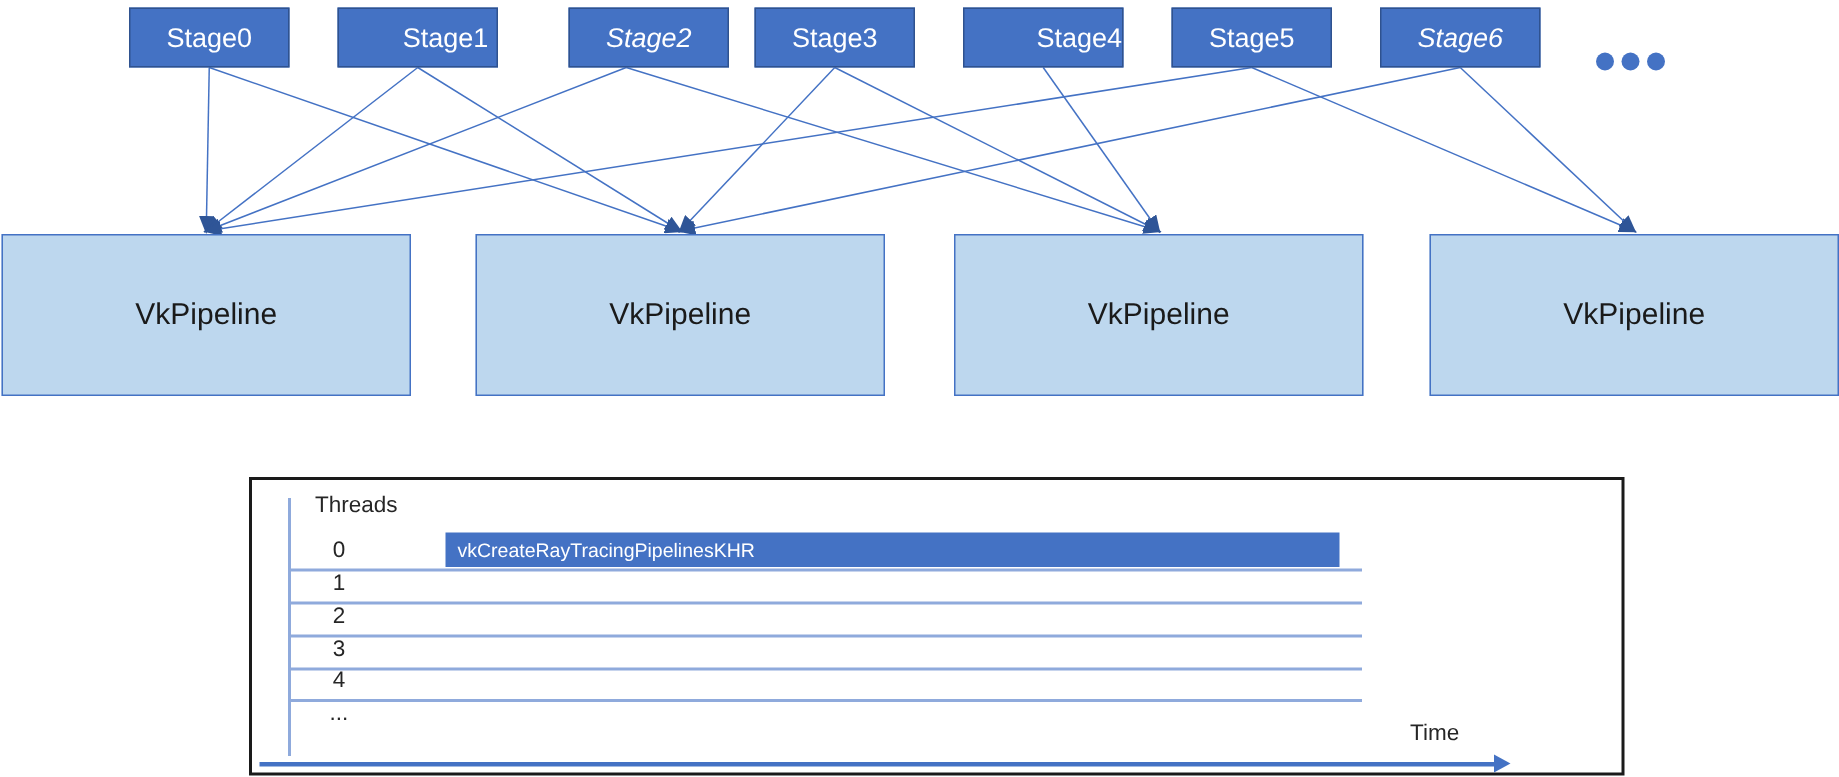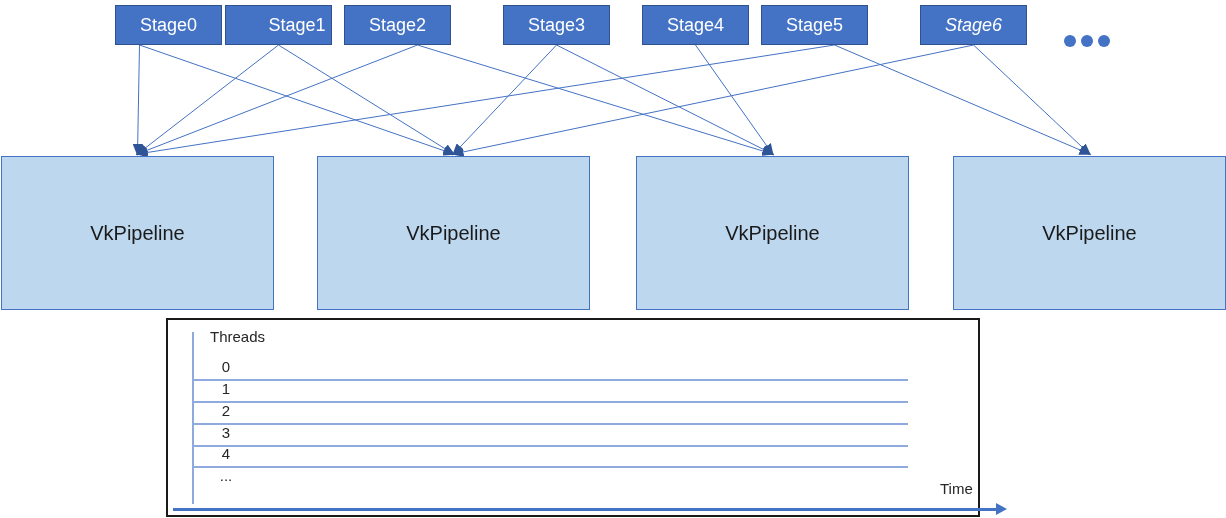--- a/index.html
+++ b/index.html
@@ -3,26 +3,26 @@
 <meta charset="utf-8">
 <style>
   html,body{margin:0;padding:0;background:#fff;}
   *{box-sizing:border-box;font-family:"Liberation Sans",sans-serif;}
   #canvas{position:relative;width:1226px;height:518px;background:#fff;overflow:hidden;}
   #connections{position:absolute;left:0;top:0;width:1226px;height:518px;}
 
   .stage{position:absolute;top:5px;width:107px;height:40px;
     background:var(--stage-fill);border:1px solid var(--stage-border);
     color:var(--stage-text);font-size:18px;display:flex;align-items:center;justify-content:center;}
-  .pipeline{position:absolute;top:156px;width:273px;height:154px;
+  .pipeline{position:absolute;top:156px;width:273px;height:108px;
     background:var(--pipeline-fill);border:1.5px solid var(--pipeline-border);
     color:var(--pipeline-text);font-size:20px;display:flex;align-items:center;justify-content:center;}
   .dot{position:absolute;top:35px;width:12px;height:12px;border-radius:50%;background:var(--accent);}
 
-  .chart{position:absolute;left:166px;top:318px;width:814px;height:199px;
+  .chart{position:absolute;left:166px;top:318px;width:917px;height:199px;
     border:2px solid var(--chart-border);background:#fff;}
   .axis-y{position:absolute;left:24px;top:12px;width:2px;height:172px;background:var(--grid-line);}
   .threads-title{position:absolute;left:42px;top:8px;font-size:15px;color:var(--chart-text);}
   .thread-label{position:absolute;left:40px;width:36px;height:20px;line-height:20px;
     text-align:center;font-size:15px;color:var(--chart-text);}
   .row-line{position:absolute;left:24px;width:716px;height:2px;background:var(--grid-line);}
   .bar{position:absolute;left:129px;top:35px;width:596px;height:23px;background:var(--bar-fill);}
   .bar span{display:block;padding-left:8px;line-height:23px;font-size:13px;color:var(--bar-text);
     white-space:nowrap;overflow:hidden;}
   .time-title{position:absolute;left:772px;top:160px;width:60px;text-align:left;
@@ -53,36 +53,36 @@
         <line x1="556.5" y1="45" x2="772.5" y2="154" stroke="#4472C4" stroke-width="1" marker-end="url(#arrowhead)"></line>
         <line x1="695.5" y1="45" x2="772.5" y2="154" stroke="#4472C4" stroke-width="1" marker-end="url(#arrowhead)"></line>
         <line x1="834.5" y1="45" x2="137.5" y2="154" stroke="#4472C4" stroke-width="1" marker-end="url(#arrowhead)"></line>
         <line x1="834.5" y1="45" x2="1089.5" y2="154" stroke="#4472C4" stroke-width="1" marker-end="url(#arrowhead)"></line>
         <line x1="973.5" y1="45" x2="453.5" y2="154" stroke="#4472C4" stroke-width="1" marker-end="url(#arrowhead)"></line>
         <line x1="973.5" y1="45" x2="1089.5" y2="154" stroke="#4472C4" stroke-width="1" marker-end="url(#arrowhead)"></line>
       </g>
   </svg>
 
   <div id="stages-layer">
-      <div class="stage" style="left: 86px; margin-left: 29px;">
+      <div class="stage" style="left: 86px;">
         <span>Stage0</span>
       </div>
       <div class="stage" style="left: 225px; padding-left: 37px;">
         <span>Stage1</span>
       </div>
-      <div class="stage" style="left: 344px;">
+      <div class="stage" style="left: 379px; font-style: italic;">
         <span>Stage2</span>
       </div>
       <div class="stage" style="left: 503px;">
         <span>Stage3</span>
       </div>
-      <div class="stage" style="left: 642px;">
+      <div class="stage" style="left: 642px; justify-content: flex-end;">
         <span>Stage4</span>
       </div>
-      <div class="stage" style="left: 761px;">
+      <div class="stage" style="left: 781px;">
         <span>Stage5</span>
       </div>
       <div class="stage" style="left: 920px; font-style: italic;">
         <span>Stage6</span>
       </div>
     </div>
 
   <div id="dots-layer">
       <div class="dot" style="left: 1064px;"></div>
       <div class="dot" style="left: 1081px;"></div>
@@ -113,19 +113,22 @@
         <div class="thread-label" style="top: 59px;">1</div>
         <div class="row-line" style="top: 81px;"></div>
         <div class="thread-label" style="top: 81px;">2</div>
         <div class="row-line" style="top: 103px;"></div>
         <div class="thread-label" style="top: 103px;">3</div>
         <div class="row-line" style="top: 125px;"></div>
         <div class="thread-label" style="top: 124px;">4</div>
         <div class="row-line" style="top: 146px;"></div>
         <div class="thread-label" style="top: 146px;">...</div>
       </div>
+    <div class="bar">
+      <span>vkCreateRayTracingPipelinesKHR</span>
+    </div>
     <div class="time-title">Time</div>
     <div class="time-arrow">
       <i class="head"></i>
     </div>
   </div>
 
 </div>
 
 </body></html>

